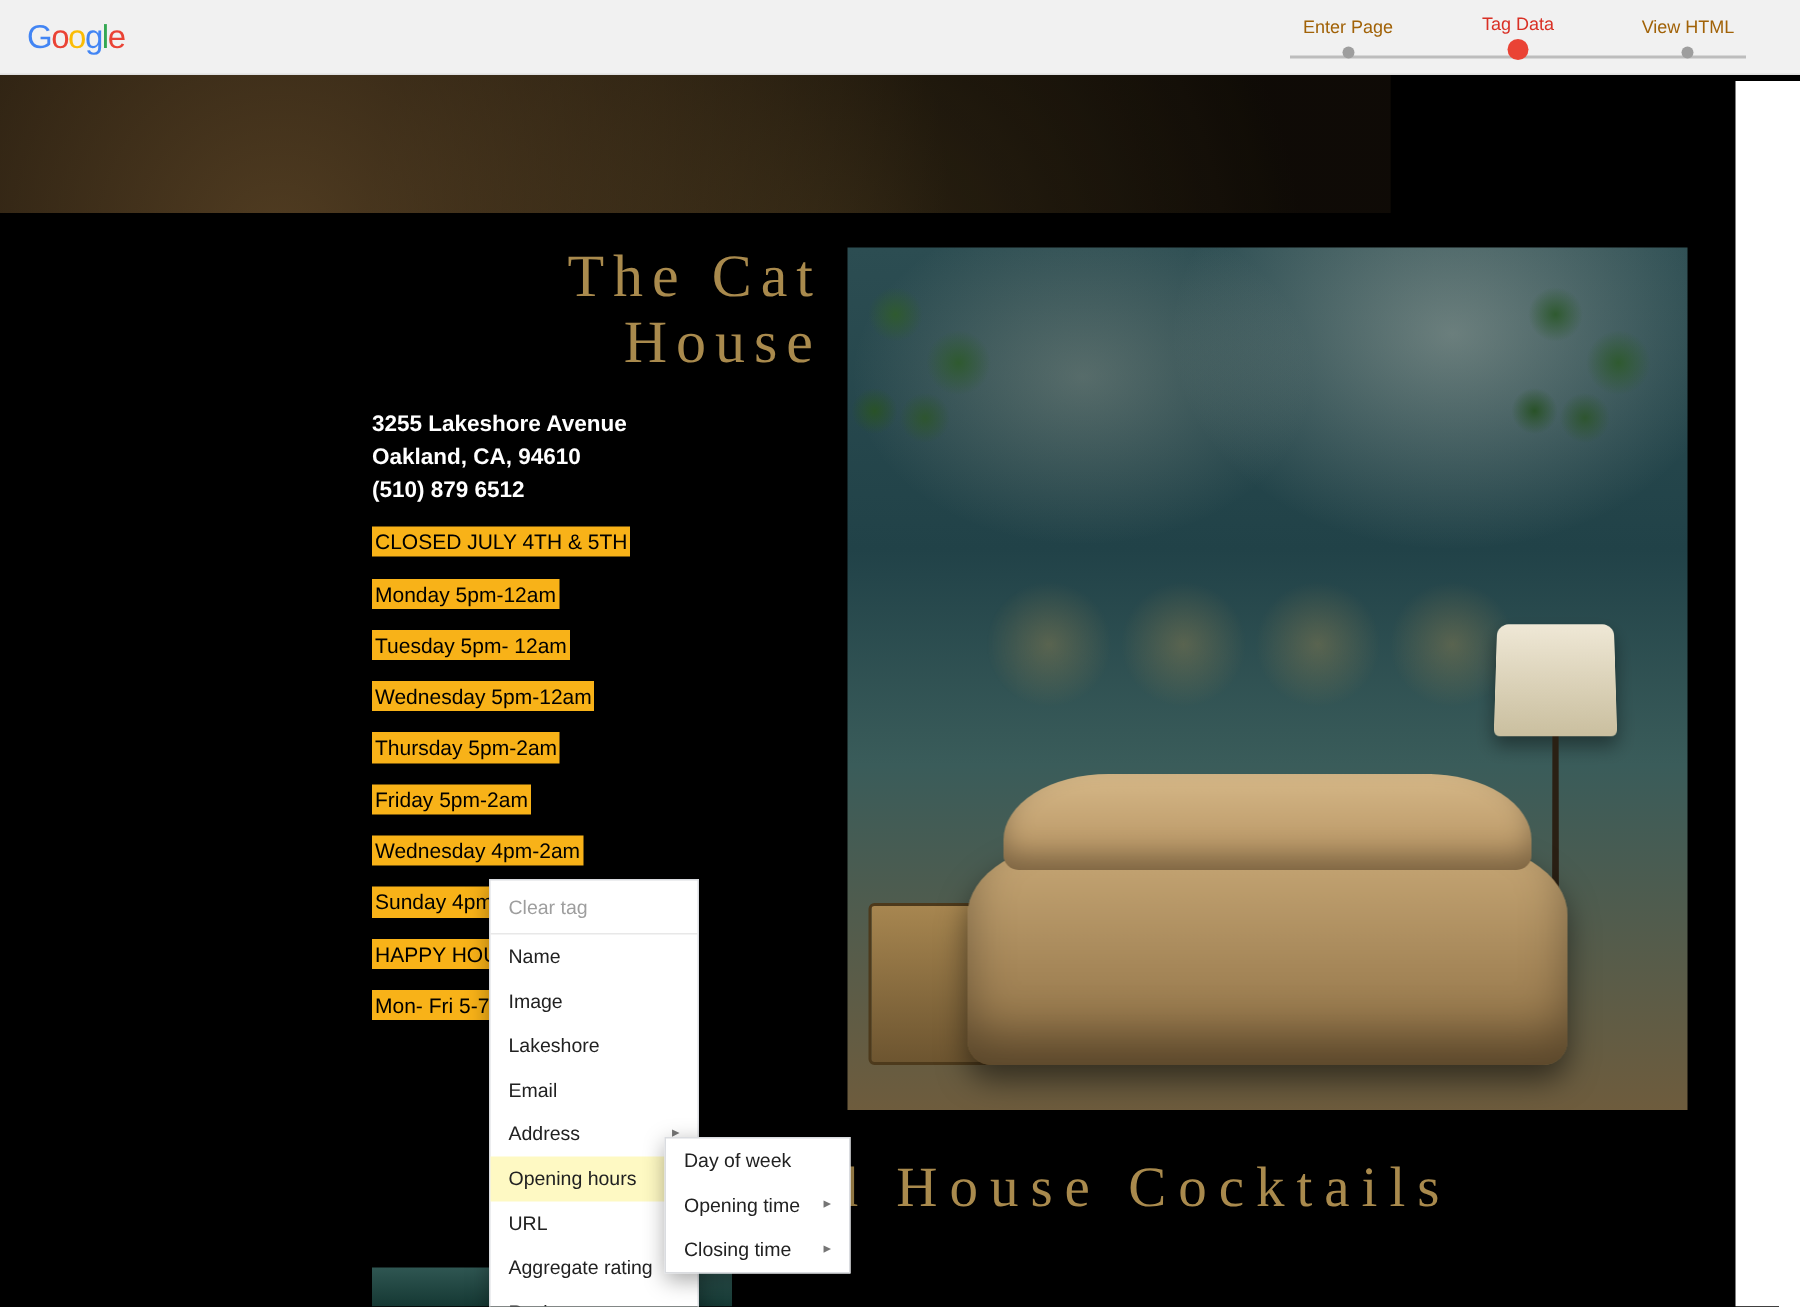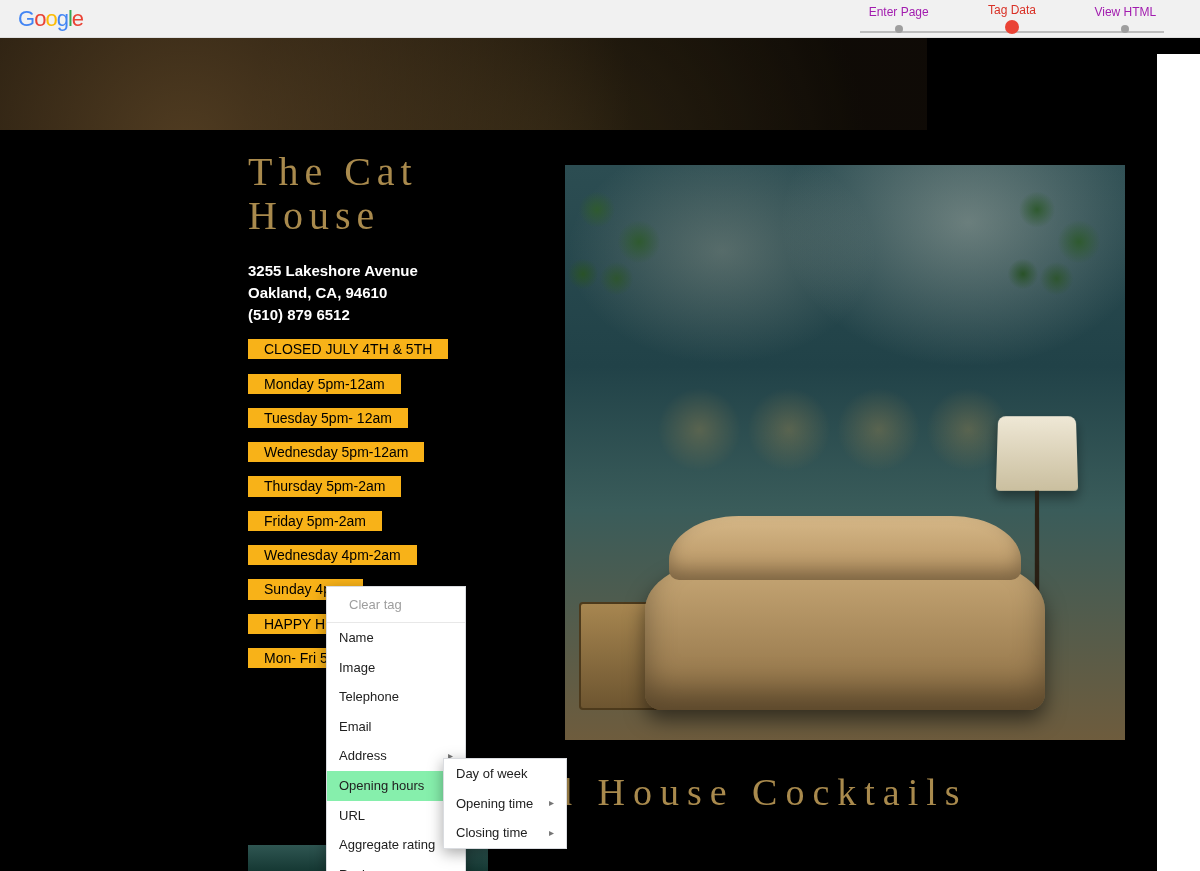--- a/index.html
+++ b/index.html
@@ -7,21 +7,21 @@
     font-family: Arial, Helvetica, sans-serif;
     background: #000;
     width: 1200px;
     height: 871px;
     overflow: hidden;
     position: relative;
   }
   
   .header {
     background: #f1f1f1;
-    height: 38px;
+    height: 50px;
     display: flex;
     align-items: center;
     padding: 0 18px;
     border-bottom: 1px solid #e0e0e0;
     position: relative;
     z-index: 10;
   }
   .google-logo {
     font-size: 22px;
     font-weight: 500;
@@ -44,21 +44,21 @@
     margin-left: auto;
     display: flex;
     align-items: center;
     position: relative;
     width: 340px;
   }
   .step {
     flex: 1;
     text-align: center;
     font-size: 12px;
-    color: #a21caf;
+    color: #a16207;
     position: relative;
   }
   .step.active { color: #d93025; }
   .stepper-line {
     position: absolute;
     top: 28px;
     left: 18px;
     right: 18px;
     height: 2px;
     background: #bdbdbd;
@@ -103,33 +103,34 @@
     line-height: 1.45;
   }
   .biz-title {
     font-family: Georgia, "Times New Roman", serif;
     font-size: 40px;
     color: #a98a4d;
     letter-spacing: 6px;
     line-height: 1.1;
     margin-bottom: 22px;
     font-weight: 400;
+    text-align: right;
   }
   .addr {
     font-weight: 700;
     font-size: 15px;
     color: #fff;
     line-height: 1.45;
   }
   .hl {
     background: #f8b218;
     color: #000;
     display: inline-block;
     margin-top: 14px;
-    padding: 1px 16px;
+    padding: 1px 2px;
     font-size: 14px;
     line-height: 1.3;
   }
   .hl-row { margin-top: 14px; }
   .hl-row .hl { margin-top: 0; }
 
   
   .photo {
     position: absolute;
     left: 565px;
@@ -223,34 +224,34 @@
     z-index: 20;
     padding: 0;
     width: 140px;
   }
   .menu.primary {
     left: 326px;
     top: 586px;
     width: 140px;
   }
   .menu-header {
-    padding: 10px 22px;
+    padding: 10px 12px;
     color: #9e9e9e;
     border-bottom: 1px solid #e8e8e8;
     font-size: 13px;
   }
   .menu-item {
     padding: 7px 12px;
     cursor: pointer;
     display: flex;
     align-items: center;
     justify-content: space-between;
     line-height: 1.2;
   }
-  .menu-item.hovered { background: #86efac; }
+  .menu-item.hovered { background: #fef9c3; }
   .arrow {
     font-size: 10px;
     color: #757575;
     margin-left: 8px;
   }
   .menu.sub {
     left: 443px;
     top: 758px;
     width: 124px;
   }
@@ -333,21 +334,21 @@
 
 <div class="menu primary">
   <div class="menu-header">Clear tag</div>
   <div class="menu-item">
     <span>Name</span>
   </div>
   <div class="menu-item">
     <span>Image</span>
   </div>
   <div class="menu-item">
-    <span>Telephone</span>
+    <span>Lakeshore</span>
   </div>
   <div class="menu-item">
     <span>Email</span>
   </div>
   <div class="menu-item">
     <span>Address</span>
     <span class="arrow">▸</span>
   </div>
   <div class="menu-item hovered">
     <span>Opening hours</span>

